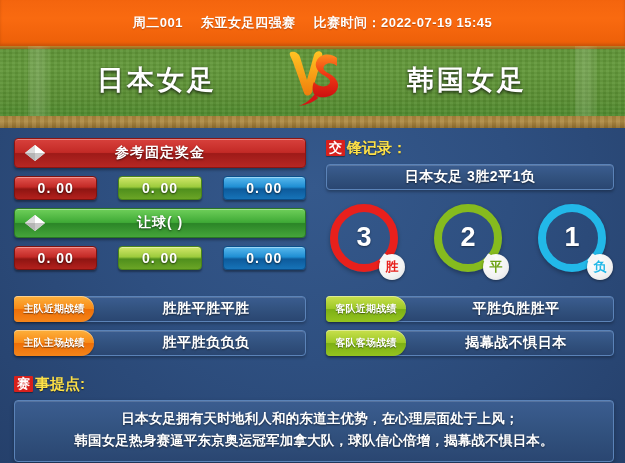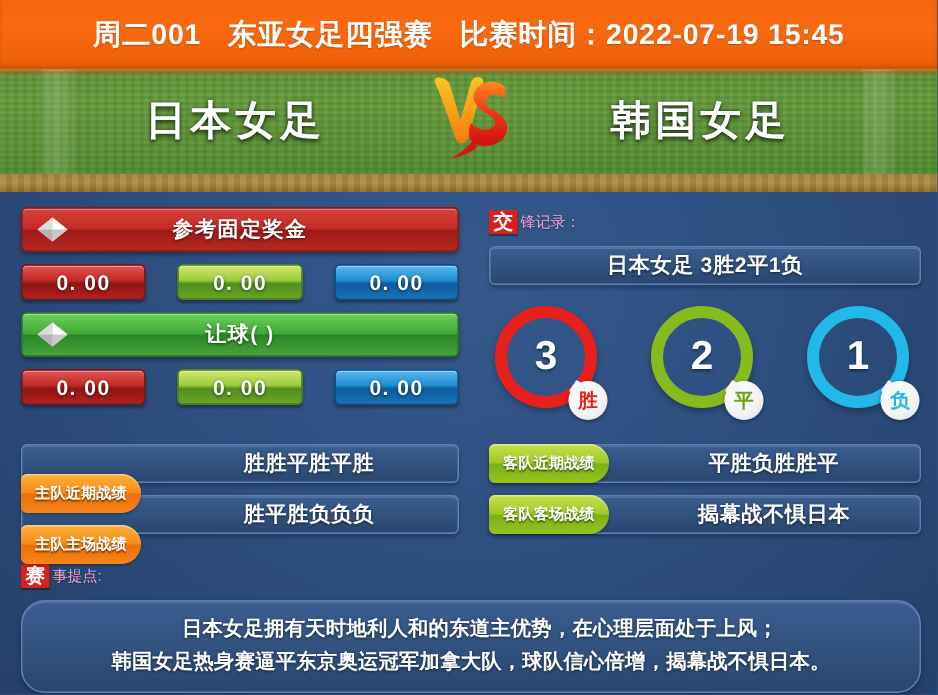--- a/index.html
+++ b/index.html
@@ -12,21 +12,21 @@
 
   
   .header {
     position: absolute; left: 0; top: 0; width: 625px; height: 46px;
     background: linear-gradient(180deg, #f4650e 0%, #f96a10 40%, #ec5f08 100%);
     display: flex; align-items: center; justify-content: center;
     box-shadow: inset 0 -2px 3px rgba(0,0,0,.15);
   }
   .header-inner {
     display: flex; align-items: baseline; gap: 0;
-    color: #ffffff; font-size: 19px; font-weight: bold;
+    color: #ffffff; font-size: 13px; font-weight: bold;
     letter-spacing: .5px; text-shadow: 0 1px 1px rgba(120,40,0,.45);
     white-space: nowrap;
   }
   .hdr-gap { display:inline-block; width: 18px; }
 
   
   .banner {
     position: absolute; left: 0; top: 46px; width: 625px; height: 70px;
     background:
       repeating-linear-gradient(90deg,
@@ -109,21 +109,21 @@
   .odds.green { background: linear-gradient(180deg,#d2e86a 0%, #9ccb3c 45%, #4f8f1c 55%, #6ba526 100%); border:1px solid #4a8418; }
   .odds.blue  { background: linear-gradient(180deg,#5ab9ee 0%, #1f8ed3 45%, #0d5b9c 55%, #1673b8 100%); border:1px solid #0b4f8a; }
 
   
   .sec-label { display:flex; align-items:center; height: 20px; margin-bottom: 6px; }
   .sec-badge {
     background: #d8201c; color:#ffffff; font-size:13px; font-weight:bold;
     padding: 1px 3px 2px 3px; line-height: 1; border-radius: 1px;
     box-shadow: 0 1px 1px rgba(0,0,0,.4);
   }
-  .sec-text { color:#f9a8d4; font-size:10px; font-weight:normal; margin-left:2px;
+  .sec-text { color:#fde047; font-size:15px; font-weight:bold; margin-left:2px;
     text-shadow: 0 1px 1px rgba(0,0,0,.5); }
 
   
   .dark-box {
     height: 26px; border-radius: 4px;
     background: linear-gradient(180deg,#3b5d90 0%, #32527f 50%, #2a4671 100%);
     border: 1px solid #5b83b8;
     box-shadow: inset 0 1px 0 rgba(255,255,255,.16), 0 2px 3px rgba(0,0,0,.28);
     display:flex; align-items:center; justify-content:center;
     color:#ffffff; font-size:14px; font-weight:bold; letter-spacing:.5px;
@@ -179,34 +179,34 @@
   }
   .form-tag {
     position:absolute; left: 0; top: 0; width: 80px; height: 26px;
     border-radius: 4px 13px 13px 4px;
     display:flex; align-items:center; justify-content:center;
     color:#ffffff; font-size: 10px; font-weight: bold; letter-spacing: .2px;
     text-shadow: 0 1px 1px rgba(0,0,0,.5);
     box-shadow: inset 0 1px 0 rgba(255,255,255,.4), 0 1px 2px rgba(0,0,0,.3);
     z-index: 2;
   }
-  .form-tag.orange { background: linear-gradient(180deg,#fdb13d 0%, #f98b17 48%, #ee6f07 52%, #f5851a 100%); margin-top: 20px; }
+  .form-tag.orange { background: linear-gradient(180deg,#fdb13d 0%, #f98b17 48%, #ee6f07 52%, #f5851a 100%); }
   .form-tag.green  { background: linear-gradient(180deg,#c9e04d 0%, #9ec927 48%, #7db015 52%, #95c41f 100%); text-align: center; }
   .form-val {
     position:absolute; left: 80px; right: 0; top: 0; height: 26px;
     display:flex; align-items:center; justify-content:center;
     color:#ffffff; font-size: 14px; font-weight: bold; letter-spacing: .5px;
     text-shadow: 0 1px 2px rgba(0,0,0,.6);
     margin-left: 12px;
   }
 
   
   .tips { position:absolute; left: 14px; top: 374px; width: 600px; }
   .tips-box {
-    margin-top: 6px; border-radius: 16px; padding: 7px 10px 8px 10px;
+    margin-top: 6px; border-radius: 4px; padding: 7px 10px 8px 10px;
     background: linear-gradient(180deg,#3b5d90 0%, #32527f 50%, #2a4671 100%);
     border: 1px solid #5b83b8;
     box-shadow: inset 0 1px 0 rgba(255,255,255,.14), 0 2px 4px rgba(0,0,0,.3);
   }
   .tips-line {
     color:#ffffff; font-size: 13.5px; font-weight: bold;
     line-height: 1.65; text-align:center; letter-spacing:.2px;
     text-shadow: 0 1px 2px rgba(0,0,0,.55);
     white-space: nowrap;
   }

